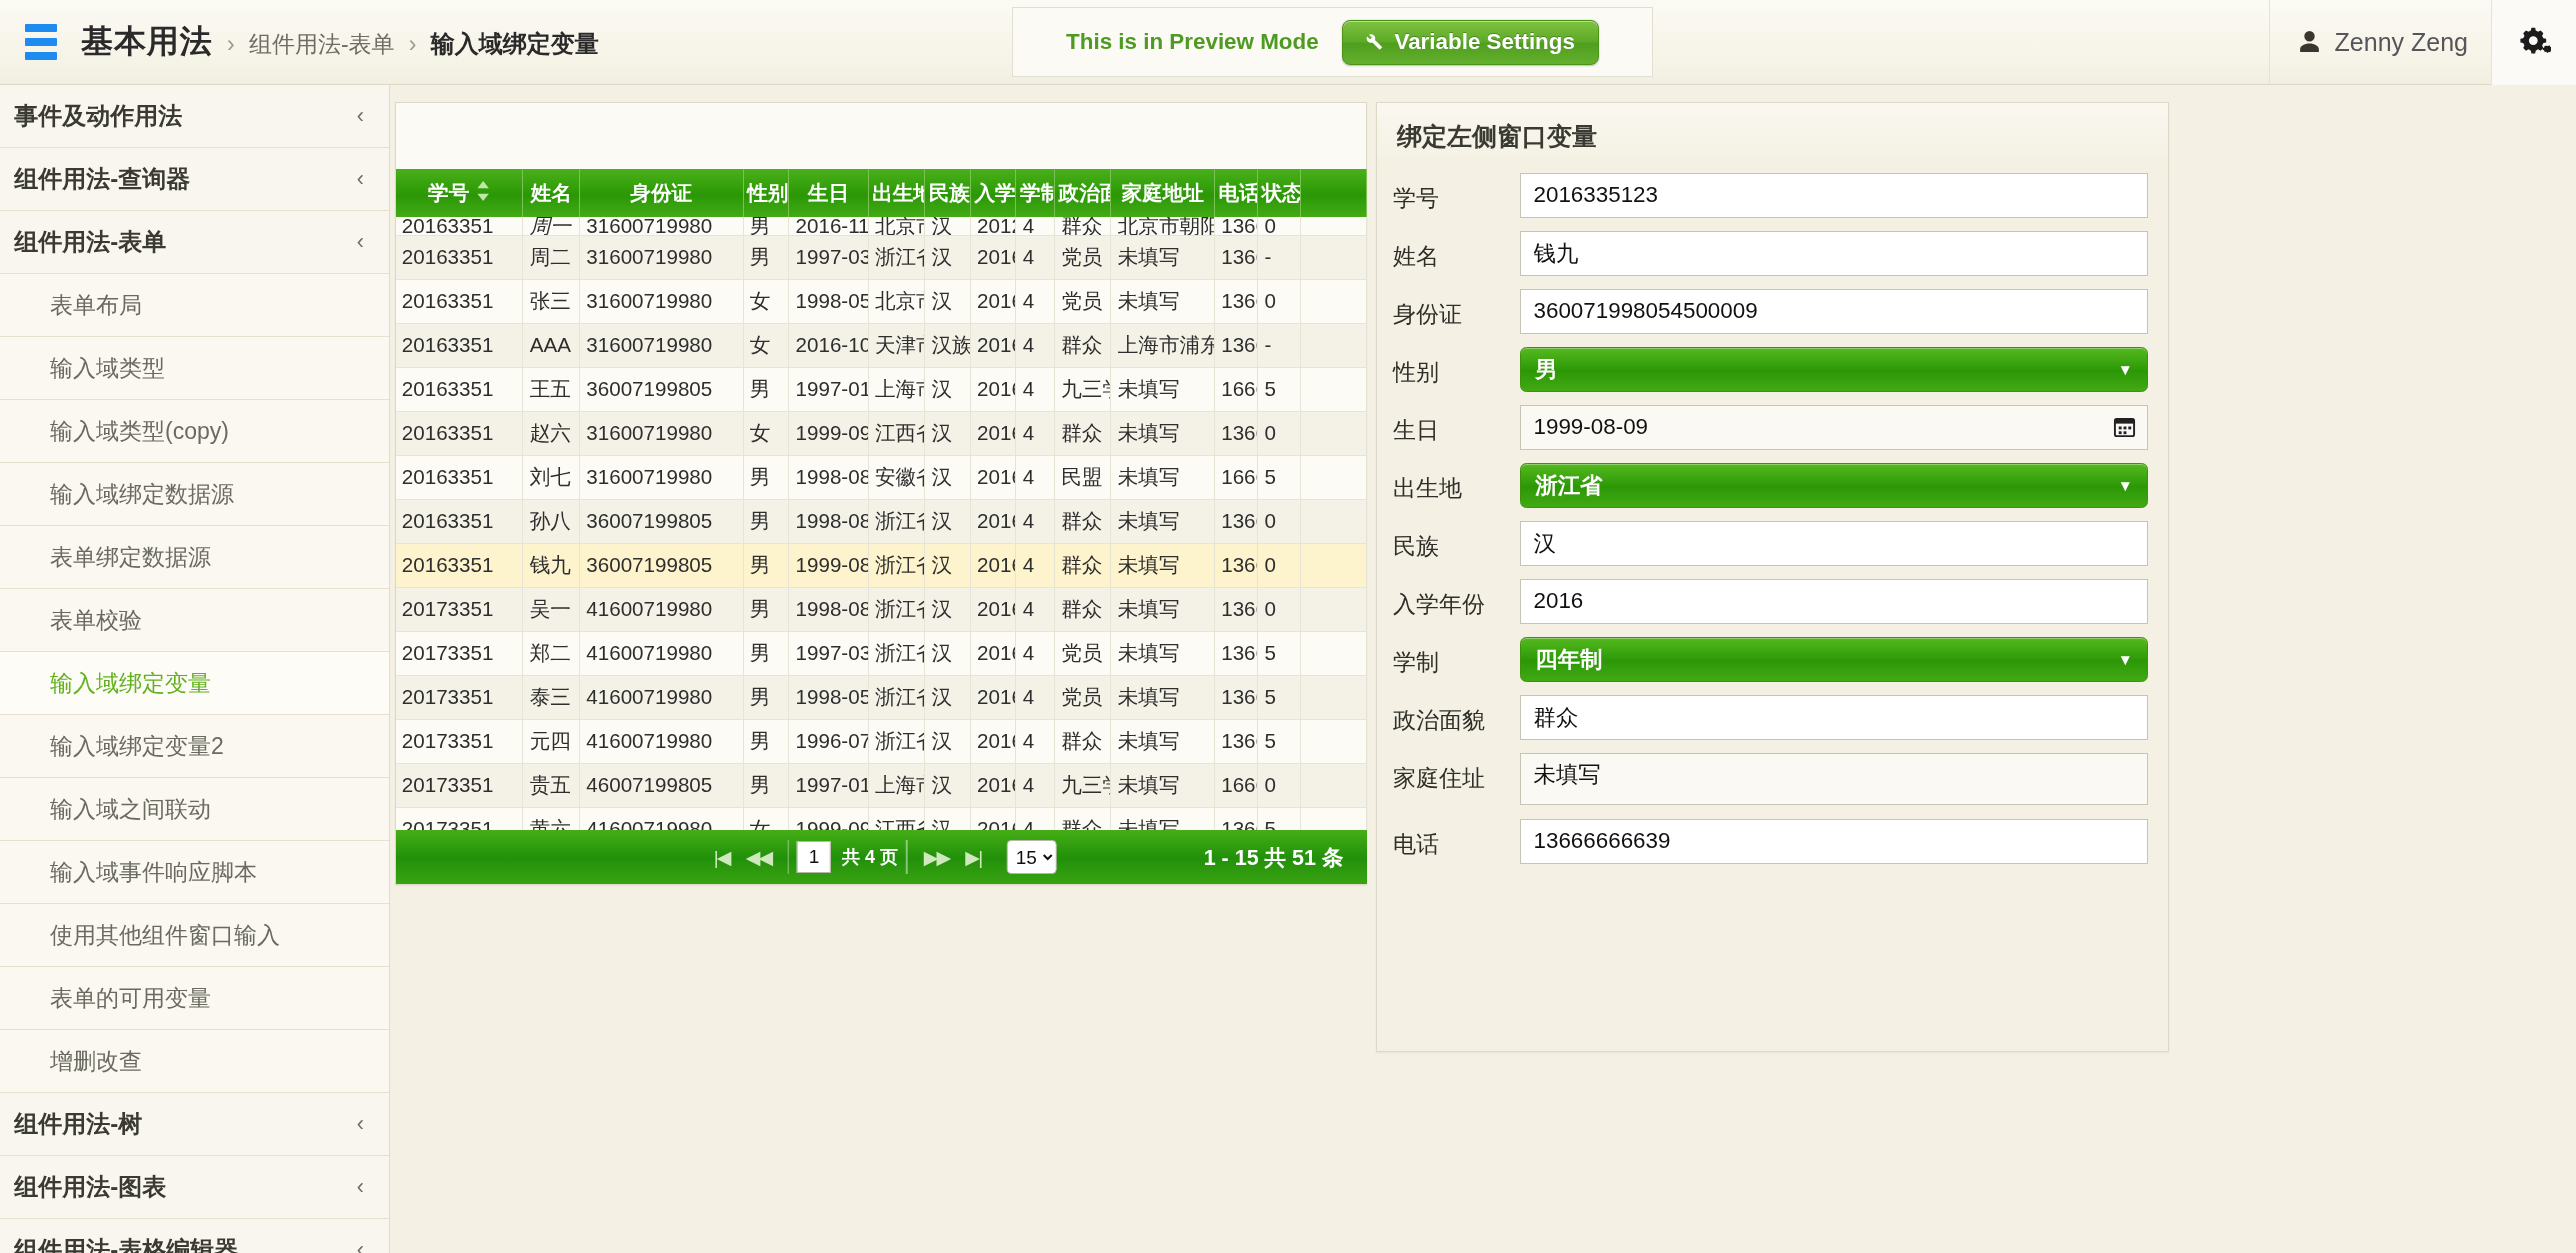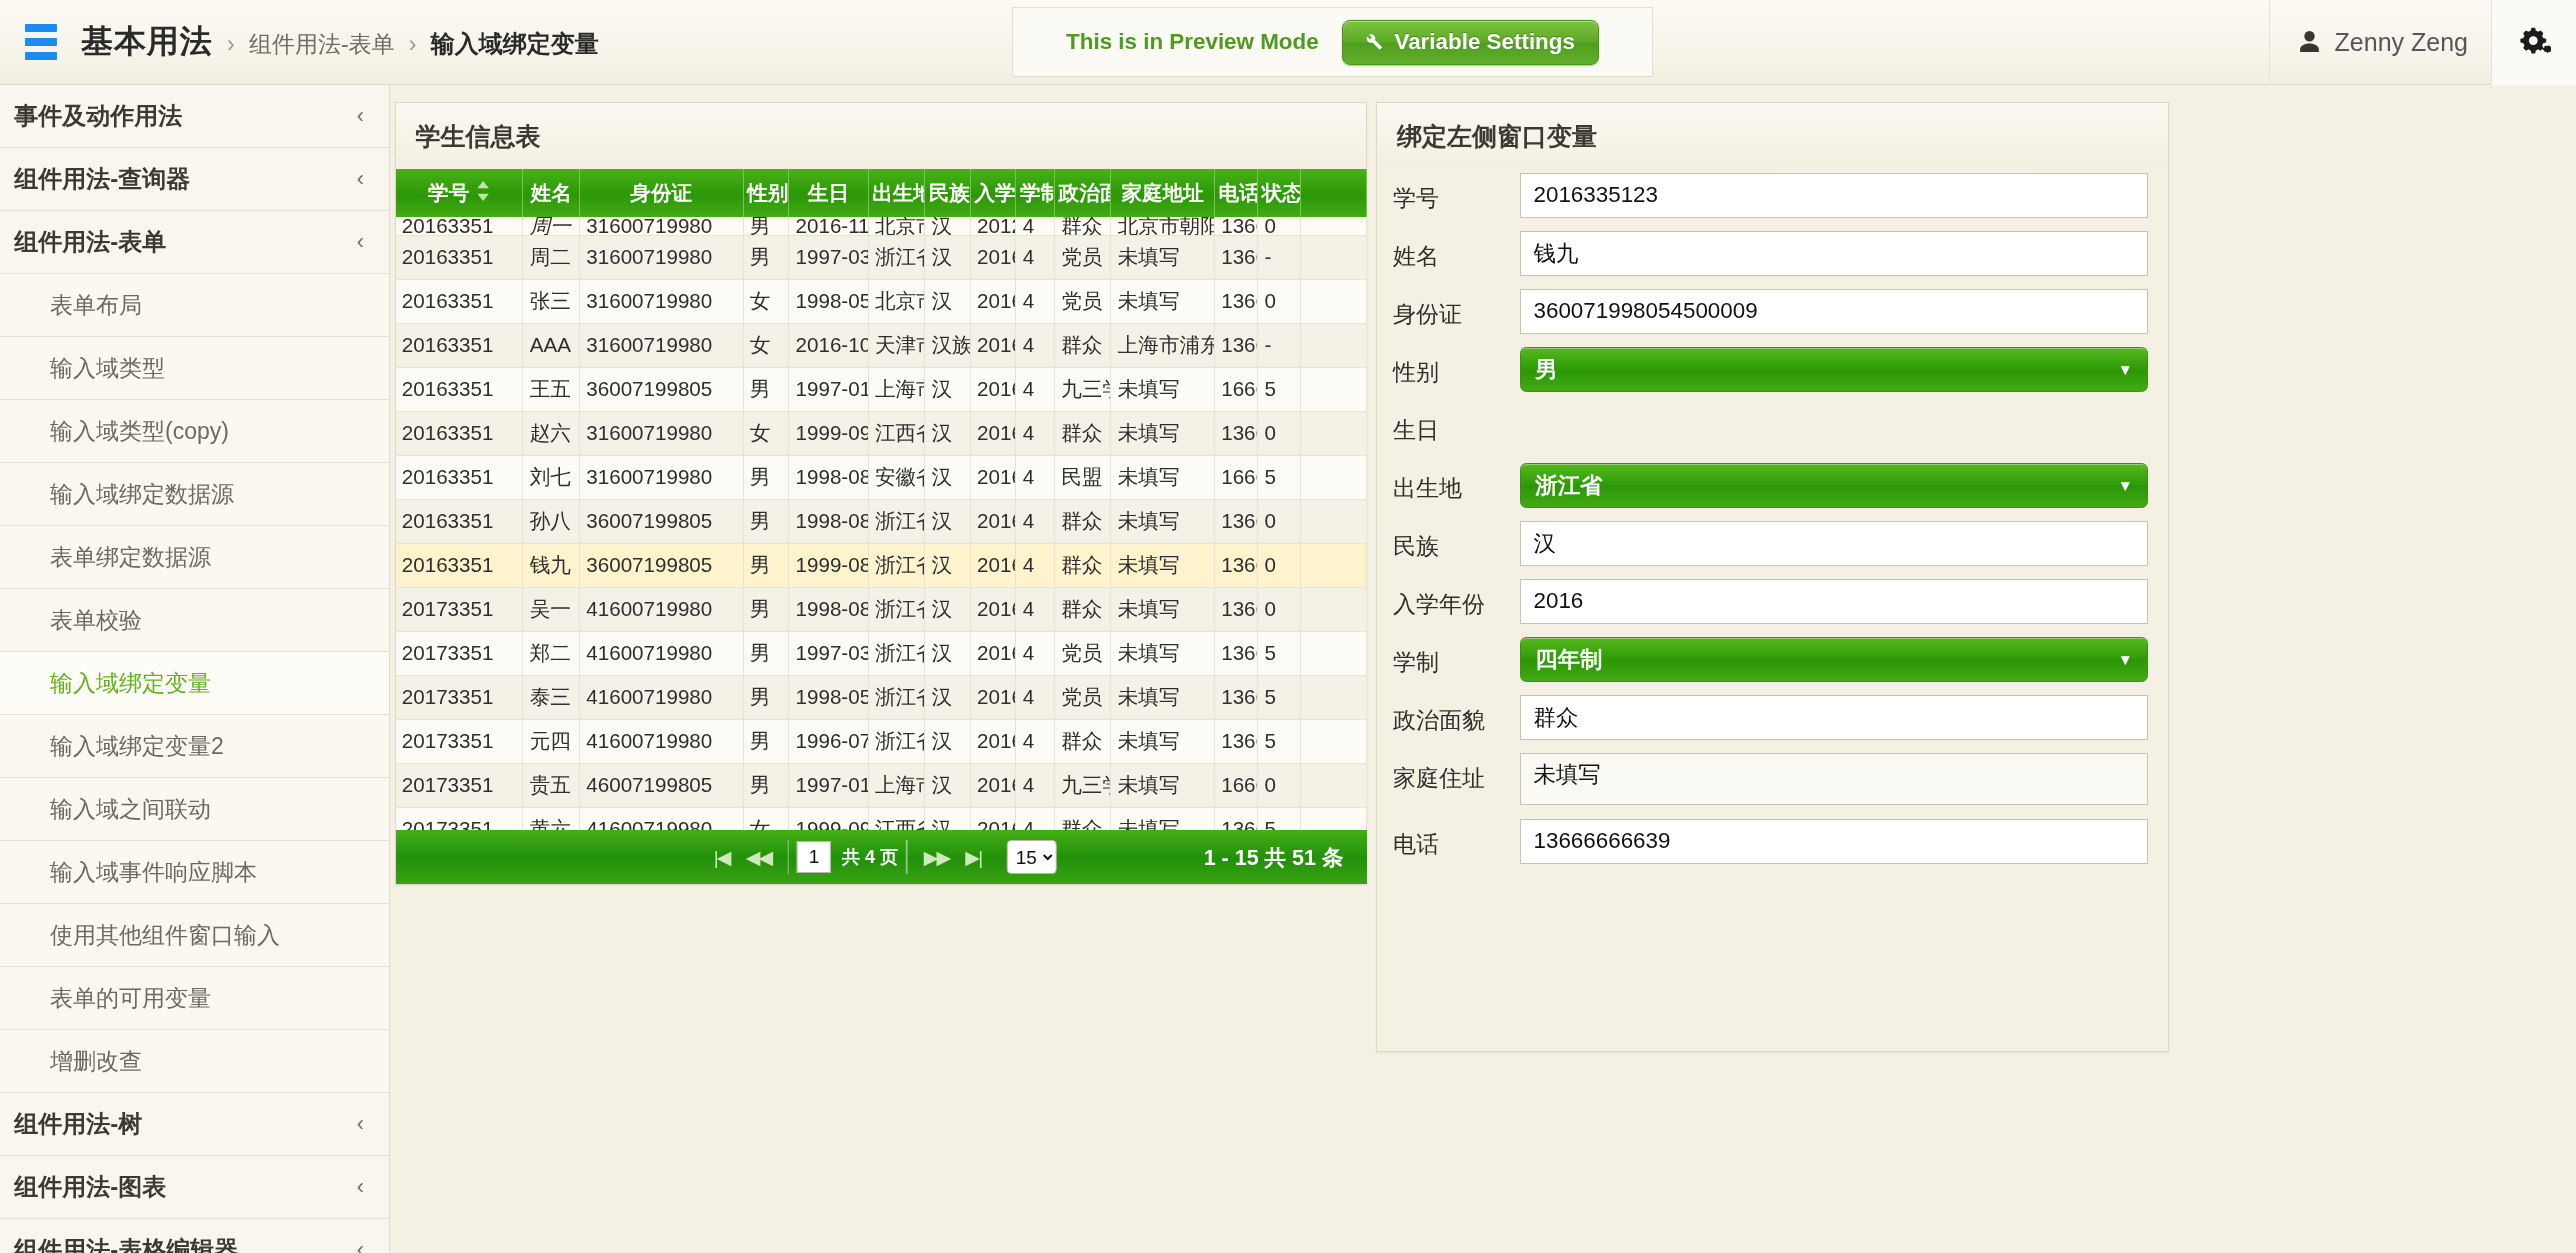--- a/index.html
+++ b/index.html
@@ -273,21 +273,20 @@
     </div>
     <div class="nav-group">
       <span class="g-label">组件用法-表格编辑器</span>
       <span class="chev">‹</span>
     </div>
   </div>
 
 <div id="main">
 
   <div id="tablepanel">
-    <div class="panel-title">学生信息表</div>
     <div id="gridwrap">
       <table class="grid">
         <thead>
             <tr id="thead-row">
               <th style="width: 106px;"><span class="sortwrap">
                   <span>学号</span>
                   <span><svg width="14.3" height="20" viewBox="0 0 10 14">
                       <path fill="#bfe7a8" d="M5 0L9 5H1z"></path>
                       <path fill="#bfe7a8" d="M5 14L1 9h8z"></path>
                     </svg></span>
@@ -593,20 +592,34 @@
           <div class="flabel">性别</div>
           <div class="fctl">
             <div class="sel">
               <span>男</span>
               <span class="caret">▼</span>
             </div>
           </div>
         </div>
         <div class="frow">
           <div class="flabel">生日</div>
+          <div class="fctl">
+            <div class="inp-wrap">
+              <input class="inp soft" value="1999-08-09" style="">
+              <span class="cal-icon"><svg width="23" height="23" viewBox="0 0 24 24">
+                  <rect x="2" y="4" width="20" height="18" rx="2" fill="none" stroke="#222" stroke-width="2"></rect>
+                  <rect x="2" y="4" width="20" height="5" fill="#222"></rect>
+                  <rect x="6" y="12" width="3" height="3" fill="#222"></rect>
+                  <rect x="11" y="12" width="3" height="3" fill="#222"></rect>
+                  <rect x="16" y="12" width="3" height="3" fill="#222"></rect>
+                  <rect x="6" y="17" width="3" height="3" fill="#222"></rect>
+                  <rect x="11" y="17" width="3" height="3" fill="#222"></rect>
+                </svg></span>
+            </div>
+          </div>
         </div>
         <div class="frow">
           <div class="flabel">出生地</div>
           <div class="fctl">
             <div class="sel">
               <span>浙江省</span>
               <span class="caret">▼</span>
             </div>
           </div>
         </div>

